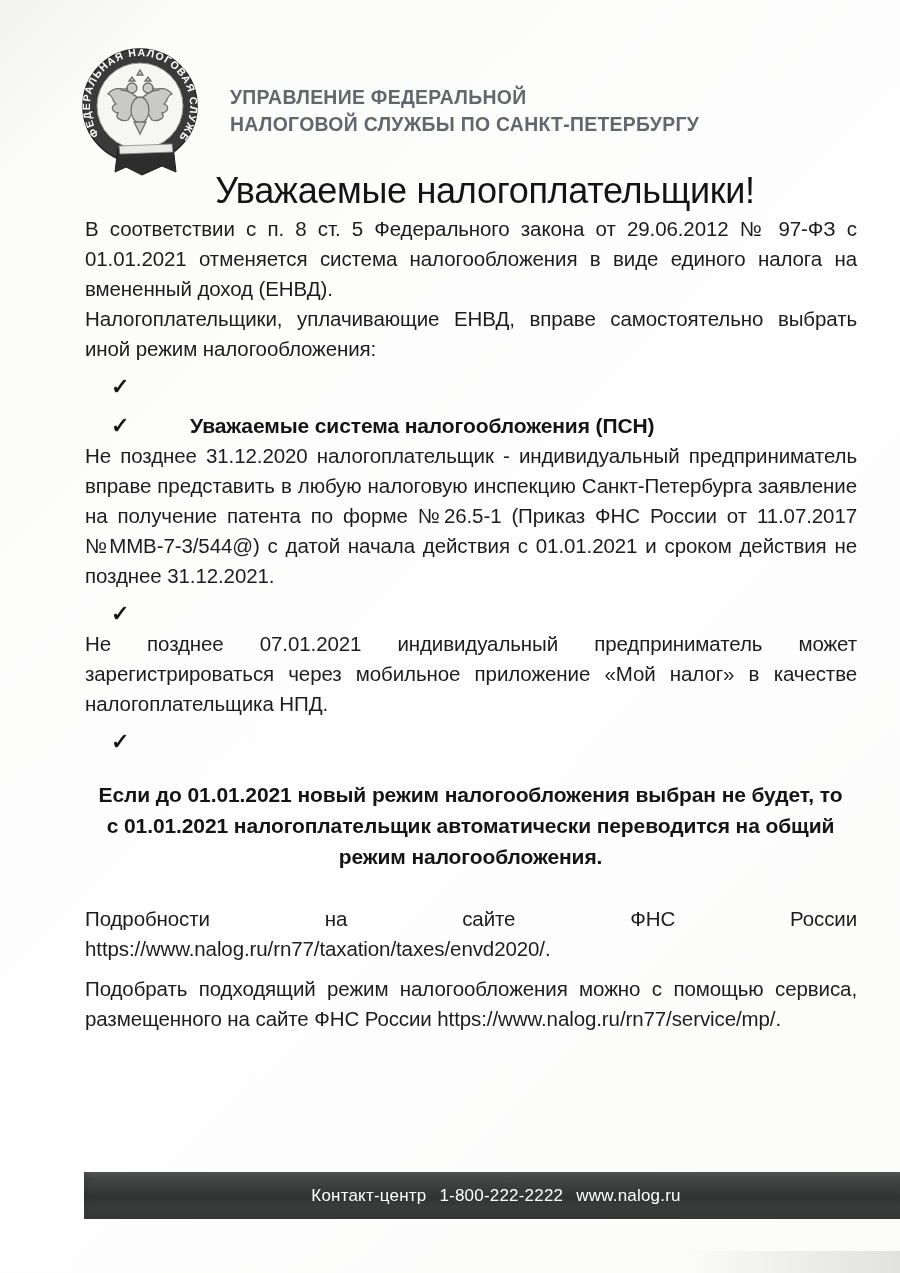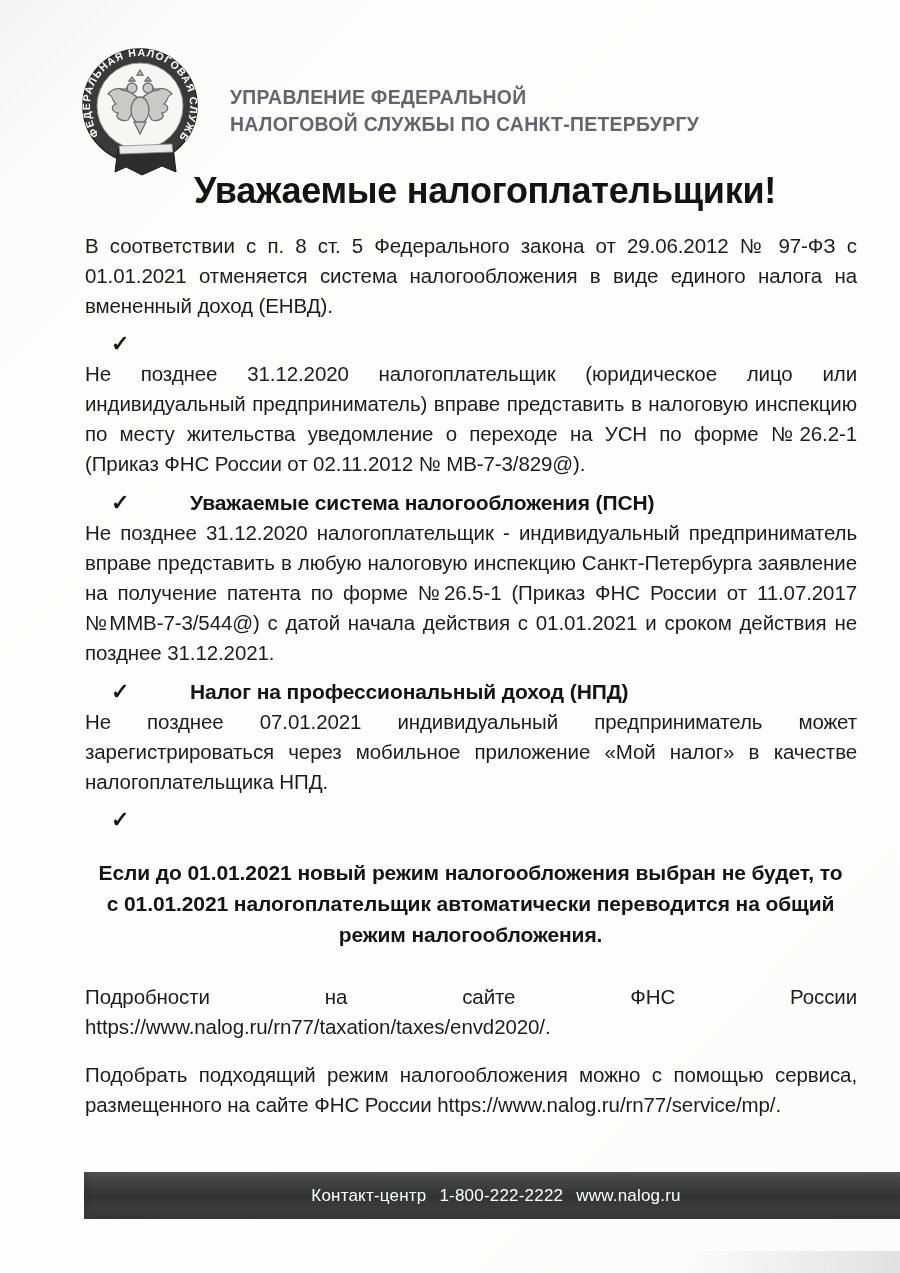--- a/index.html
+++ b/index.html
@@ -18,43 +18,43 @@
   .agency{
     margin:42px 0 0 26px;
     font-size:20px;font-weight:bold;line-height:1.34;
     color:#64666d;letter-spacing:.3px;
     transform:scaleX(.97);transform-origin:left top;
   }
   
   .title{
     margin:-18px 40px 0 110px;
     text-align:center;
-    font-size:36px;font-weight:bold;letter-spacing:-.3px;
+    font-size:36px;font-weight:normal;letter-spacing:-.3px;
     line-height:46px;color:#141414;
   }
   
   .body-text{
     margin:0 43px 0 85px;
     font-size:20.5px;line-height:30px;letter-spacing:-.1px;
     text-align:justify;text-justify:inter-word;
   }
-  .p-intro1{margin-top:17px;}
+  .p-intro1{}
   .sec-head{
     display:flex;align-items:baseline;
     margin:8px 43px 0 85px;padding-left:26px;
   }
   .check{flex:0 0 79px;font-size:22px;font-weight:bold;line-height:30px;color:#161616;}
   .sec-title{font-size:21px;font-weight:bold;line-height:31px;color:#141414;letter-spacing:-.1px;}
   .notice{
     margin:22px 56px 0 97px;
     font-size:21px;font-weight:bold;line-height:31px;
     text-align:center;color:#141414;letter-spacing:-.1px;
   }
   .p-link1{margin-top:32px;}
-  .p-link2{margin-top:18px;}
+  .p-link2{margin-top:10px;}
   
   .footer-bar{
     position:absolute;left:84px;top:1172px;width:824px;height:47px;
     background-color:#3b3d3c;
     background-image:linear-gradient(180deg,rgba(255,255,255,.08) 0%,rgba(0,0,0,.10) 48%,rgba(0,0,0,.16) 52%,rgba(255,255,255,.05) 100%);
     box-shadow:inset 0 -6px 8px rgba(0,0,0,.25), inset 0 3px 4px rgba(255,255,255,.06);
     display:flex;align-items:center;justify-content:center;gap:13px;
     color:#fff;font-size:17px;letter-spacing:.2px;
   }
   .scan-artifact{
@@ -108,35 +108,34 @@
     </div>
     <div class="agency">
       <div>УПРАВЛЕНИЕ ФЕДЕРАЛЬНОЙ</div>
       <div>НАЛОГОВОЙ СЛУЖБЫ ПО САНКТ-ПЕТЕРБУРГУ</div>
     </div>
   </div>
 
   <div class="title">Уважаемые налогоплательщики!</div>
 
   <p class="body-text p-intro1">В соответствии с п. 8 ст. 5 Федерального закона от 29.06.2012 № 97-ФЗ с 01.01.2021 отменяется система налогообложения в виде единого налога на вмененный доход (ЕНВД).</p>
+  <p class="body-text">Налогоплательщики, уплачивающие ЕНВД, вправе самостоятельно выбрать иной режим налогообложения:</p>
 
   <div class="sec-head">
     <span class="check">✓</span>
   </div>
-  <p class="body-text">Не позднее 31.12.2020 налогоплательщик (юридическое лицо или индивидуальный предприниматель) вправе представить в налоговую инспекцию по месту жительства уведомление о переходе на УСН по форме №26.2-1 (Приказ ФНС России от 02.11.2012 № МВ-7-3/829@).</p>
 
   <div class="sec-head">
     <span class="check">✓</span>
     <span class="sec-title">Уважаемые система налогообложения (ПСН)</span>
   </div>
   <p class="body-text">Не позднее 31.12.2020 налогоплательщик - индивидуальный предприниматель вправе представить  в любую налоговую инспекцию Санкт-Петербурга заявление на получение патента по форме №26.5-1 (Приказ ФНС России от 11.07.2017 №ММВ-7-3/544@) с датой начала действия с 01.01.2021 и сроком действия не позднее 31.12.2021.</p>
 
   <div class="sec-head">
     <span class="check">✓</span>
-    <span class="sec-title">Налог на профессиональный доход (НПД)</span>
   </div>
   <p class="body-text">Не позднее 07.01.2021 индивидуальный предприниматель может зарегистрироваться через мобильное приложение «Мой налог» в качестве налогоплательщика НПД.</p>
 
   <div class="sec-head">
     <span class="check">✓</span>
   </div>
 
   <div class="notice">Если до 01.01.2021 новый режим налогообложения выбран не будет, то с 01.01.2021 налогоплательщик автоматически переводится на общий режим налогообложения.</div>
 
   <p class="body-text p-link1">Подробности на сайте ФНС России https://www.nalog.ru/rn77/taxation/taxes/envd2020/.</p>

